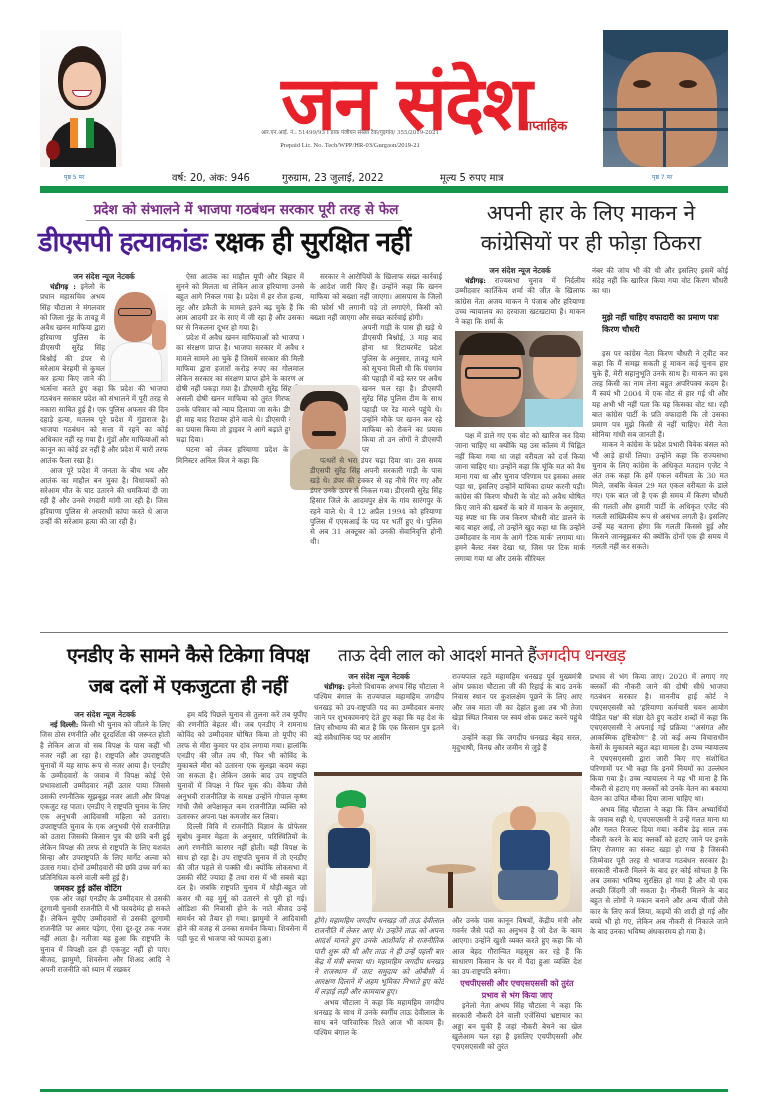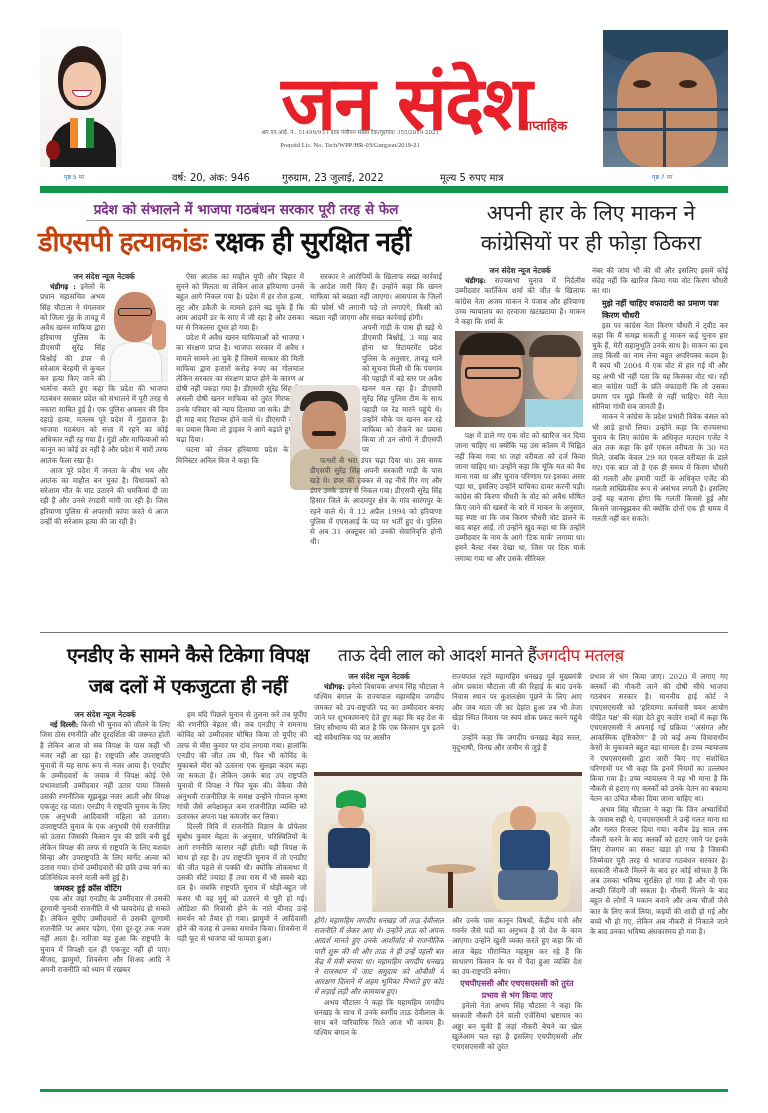--- a/index.html
+++ b/index.html
@@ -51,21 +51,21 @@
 <div class="pagelbl" style="left:652px;">पृष्ठ 7 पर</div>
 
 <div class="infobar" style="left:172px;">वर्ष: 20, अंक: 946</div>
 <div class="infobar" style="left:282px;">गुरुग्राम, 23 जुलाई, 2022</div>
 <div class="infobar" style="left:440px;">मूल्य 5 रुपए मात्र</div>
 <div class="greenbar"></div>
 
 <div class="subhead" style="left:86px;top:200px;width:320px;font-size:13.5px;color:#7a2d86;text-align:center;">प्रदेश को संभालने में भाजपा गठबंधन सरकार पूरी तरह से फेल</div>
 <div class="rule" style="left:86px;top:220px;width:316px;background:#999;"></div>
 <div style="position:absolute;left:38px;top:222px;width:415px;font-family:'DejaVu Sans',sans-serif;font-weight:bold;font-size:27px;line-height:40px;white-space:nowrap;letter-spacing:-1px;">
-  <span style="color:#c2410c;">डीएसपी हत्याकांडः</span>
+  <span style="color:#4c1d95;">डीएसपी हत्याकांडः</span>
   <span style="color:#111;">रक्षक ही सुरक्षित नहीं</span>
 </div>
 
 <div class="col" style="left:40px;top:272px;width:128px;height:340px;">
   <p class="byline">जन संदेश न्यूज नेटवर्क</p>
   <div class="photo" style="position:relative;float:right;width:60px;height:98px;margin:2px 0 2px 3px;background:linear-gradient(180deg,#fff 0%,#eee 100%);">
     <div style="position:absolute;left:6px;top:8px;width:42px;height:50px;border-radius:45%;background:#c7876a;"></div>
     <div style="position:absolute;left:10px;top:24px;width:34px;height:8px;border:1px solid #222;border-radius:3px;"></div>
     <div style="position:absolute;left:2px;top:58px;width:52px;height:40px;border-radius:20px 20px 0 0;background:#fafafa;border:1px solid #ddd;"></div>
     <div style="position:absolute;left:44px;top:36px;width:14px;height:30px;border-radius:6px;background:#d59a7b;"></div>
@@ -107,21 +107,21 @@
     <div style="position:absolute;left:10px;top:36px;width:56px;height:12px;border:2px solid #222;border-radius:4px;"></div>
     <div style="position:absolute;left:78px;top:8px;width:44px;height:60px;border-radius:45%;background:#e4b294;"></div>
     <div style="position:absolute;left:74px;top:4px;width:52px;height:22px;border-radius:26px 26px 4px 4px;background:#4a3a30;"></div>
     <div style="position:absolute;left:70px;top:68px;width:58px;height:28px;background:#9fd3e0;"></div>
   </div>
   <p>पक्ष में डाले गए एक वोट को खारिज कर दिया जाना चाहिए था क्योंकि यह उस कॉलम में चिह्नित नहीं किया गया था जहां वरीयता को दर्ज किया जाना चाहिए था। उन्होंने कहा कि चूंकि मत को वैध माना गया था और चुनाव परिणाम पर इसका असर पड़ा था, इसलिए उन्होंने याचिका दायर करनी पड़ी। कांग्रेस की किरण चौधरी के वोट को अवैध घोषित किए जाने की खबरों के बारे में माकन के अनुसार, यह स्पष्ट था कि जब किरण चौधरी वोट डालने के बाद बाहर आईं, तो उन्होंने खुद कहा था कि उन्होंने उम्मीदवार के नाम के आगे 'टिक मार्क' लगाया था। हमने बैलट नंबर देखा था, जिस पर टिक मार्क लगाया गया था और उसके सीरियल</p>
 </div>
 
 <div class="col" style="left:592px;top:266px;width:136px;height:346px;">
   <p style="text-indent:0;">नंबर की जांच भी की थी और इसलिए इसमें कोई संदेह नहीं कि खारिज किया गया वोट किरण चौधरी का था।</p>
-  <p class="sidehead" style="padding-left:10px;line-height:12px;margin:0 0;">मुझे नहीं चाहिए वफादारी का प्रमाण पत्रः किरण चौधरी</p>
+  <p class="sidehead" style="padding-left:10px;line-height:12px;margin:14px 0;">मुझे नहीं चाहिए वफादारी का प्रमाण पत्रः किरण चौधरी</p>
   <p>इस पर कांग्रेस नेता किरण चौधरी ने ट्वीट कर कहा कि मैं समझ सकती हूं माकन कई चुनाव हार चुके हैं, मेरी सहानुभूति उनके साथ है। माकन का इस तरह किसी का नाम लेना बहुत अपरिपक्व कदम है। मैं स्वयं भी 2004 में एक वोट से हार गई थी और यह अभी भी नहीं पता कि यह किसका वोट था। रही बात कांग्रेस पार्टी के प्रति वफादारी कि तो उसका प्रमाण पत्र मुझे किसी से नहीं चाहिए। मेरी नेता सोनिया गांधी सब जानती हैं।</p>
   <p>माकन ने कांग्रेस के प्रदेश प्रभारी विवेक बंसल को भी आड़े हाथों लिया। उन्होंने कहा कि राज्यसभा चुनाव के लिए कांग्रेस के अधिकृत मतदान एजेंट ने अंत तक कहा कि हमें एकल वरीयता के 30 मत मिले, जबकि केवल 29 मत एकल वरीयता के डाले गए। एक बात जो है एक ही समय में किरण चौधरी की गलती और हमारी पार्टी के अधिकृत एजेंट की गलती सांख्यिकीय रूप से असंभव लगती है। इसलिए उन्हें यह बताना होगा कि गलती किससे हुई और किसने जानबूझकर की क्योंकि दोनों एक ही समय में गलती नहीं कर सकते।</p>
 </div>
 
 <div class="rule" style="left:40px;top:632px;width:688px;background:#777;"></div>
 
 <div style="position:absolute;left:38px;top:640px;width:300px;text-align:center;font-family:'DejaVu Sans',sans-serif;font-weight:bold;font-size:19.5px;line-height:31px;color:#111;letter-spacing:-0.5px;">
   <div style="white-space:nowrap;">एनडीए के सामने कैसे टिकेगा विपक्ष</div>
   <div>जब दलों में एकजुटता ही नहीं</div>
 </div>
@@ -132,26 +132,26 @@
   <p class="sidehead" style="padding-left:14px;">जमकर हुई क्रॉस वोटिंग</p>
   <p>एक ओर जहां एनडीए के उम्मीदवार से उसकी दूरगामी चुनावी राजनीति में भी फायदेमंद हो सकते हैं। लेकिन यूपीए उम्मीदवारों से उसकी दूरगामी राजनीति पर असर पड़ेगा, ऐसा दूर-दूर तक नजर नहीं आता है। नतीजा यह हुआ कि राष्ट्रपति के चुनाव में विपक्षी दल ही एकजुट नहीं हो पाए। बीजद, झामुमो, शिवसेना और शिअद आदि ने अपनी राजनीति को ध्यान में रखकर</p>
 </div>
 
 <div class="col" style="left:177px;top:710px;width:130px;height:395px;">
   <p>हम यदि पिछले चुनाव से तुलना करें तब यूपीए की रणनीति बेहतर थी। जब एनडीए ने रामनाथ कोविंद को उम्मीदवार घोषित किया तो यूपीए की तरफ से मीरा कुमार पर दांव लगाया गया। हालांकि एनडीए की जीत तय थी, फिर भी कोविंद के मुकाबले मीरा को उतारना एक सुलझा कदम कहा जा सकता है। लेकिन उसके बाद उप राष्ट्रपति चुनावों में विपक्ष ने फिर चूक की। वेंकैया जैसे अनुभवी राजनीतिज्ञ के समक्ष उन्होंने गोपाल कृष्ण गांधी जैसे अपेक्षाकृत कम राजनीतिज्ञ व्यक्ति को उतारकर अपना पक्ष कमजोर कर लिया।</p>
   <p>दिल्ली विवि में राजनीति विज्ञान के प्रोफेसर सुबोध कुमार मेहता के अनुसार, परिस्थितियों के आगे रणनीति कारगर नहीं होती। यही विपक्ष के साथ हो रहा है। उप राष्ट्रपति चुनाव में तो एनडीए की जीत पहले से पक्की थी। क्योंकि लोकसभा में उसकी सीटें ज्यादा हैं तथा रास में भी सबसे बड़ा दल है। जबकि राष्ट्रपति चुनाव में थोड़ी-बहुत जो कसर थी वह मुर्मू को उतारने से पूरी हो गई। ओडिशा की निवासी होने के नाते बीजद उन्हें समर्थन को तैयार हो गया। झामुमो ने आदिवासी होने की वजह से उनका समर्थन किया। शिवसेना में पड़ी फूट से भाजपा को फायदा हुआ।</p>
 </div>
 
 <div style="position:absolute;left:338px;top:640px;width:392px;font-family:'DejaVu Sans',sans-serif;font-size:17px;line-height:30px;white-space:nowrap;letter-spacing:-0.5px;">
-  <span style="color:#222;">ताऊ देवी लाल को आदर्श मानते हैं</span><span style="color:#d42027;">जगदीप मतलब़</span>
+  <span style="color:#222;">ताऊ देवी लाल को आदर्श मानते हैं</span><span style="color:#d42027;">जगदीप धनखड़</span>
 </div>
 
 <div class="col" style="left:314px;top:672px;width:130px;height:96px;">
   <p class="byline">जन संदेश न्यूज नेटवर्क</p>
-  <p><span class="dateline">चंडीगढ़:</span> <span>इनेलो विधायक अभय सिंह चौटाला ने पश्चिम बंगाल के राज्यपाल महामहिम जगदीप जमकऱ को उप-राष्ट्रपति पद का उम्मीदवार बनाए जाने पर शुभकामनाएं देते हुए कहा कि यह देश के लिए सौभाग्य की बात है कि एक किसान पुत्र इतने बड़े संवैधानिक पद पर आसीन</span></p>
+  <p><span class="dateline">चंडीगढ़:</span> <span>इनेलो विधायक अभय सिंह चौटाला ने पश्चिम बंगाल के राज्यपाल महामहिम जगदीप धनखड़ को उप-राष्ट्रपति पद का उम्मीदवार बनाए जाने पर शुभकामनाएं देते हुए कहा कि यह देश के लिए सौभाग्य की बात है कि एक किसान पुत्र इतने बड़े संवैधानिक पद पर आसीन</span></p>
 </div>
 
 <div class="col" style="left:452px;top:672px;width:130px;height:96px;">
   <p style="text-indent:0;">राज्यपाल रहते महामहिम धनखड़ पूर्व मुख्यमंत्री ओम प्रकाश चौटाला जी की रिहाई के बाद उनके निवास स्थान पर कुशलक्षेम पूछने के लिए आए और जब माता जी का देहांत हुआ तब भी तेजा खेड़ा स्थित निवास पर स्वयं शोक प्रकट करने पहुंचे थे।</p>
   <p>उन्होंने कहा कि जगदीप धनखड़ बेहद सरल, मृदुभाषी, विनम्र और जमीन से जुड़े हैं</p>
 </div>
 
 <div class="photo" style="left:314px;top:772px;width:268px;height:140px;background:linear-gradient(180deg,#f4f1ec 0%,#ebe4d8 60%,#ddd2c2 100%);">
   <div style="position:absolute;left:0;top:0;width:268px;height:4px;background:#5a4030;"></div>
   <div style="position:absolute;left:12px;top:50px;width:50px;height:90px;border-radius:14px;background:#eadfc8;"></div>

